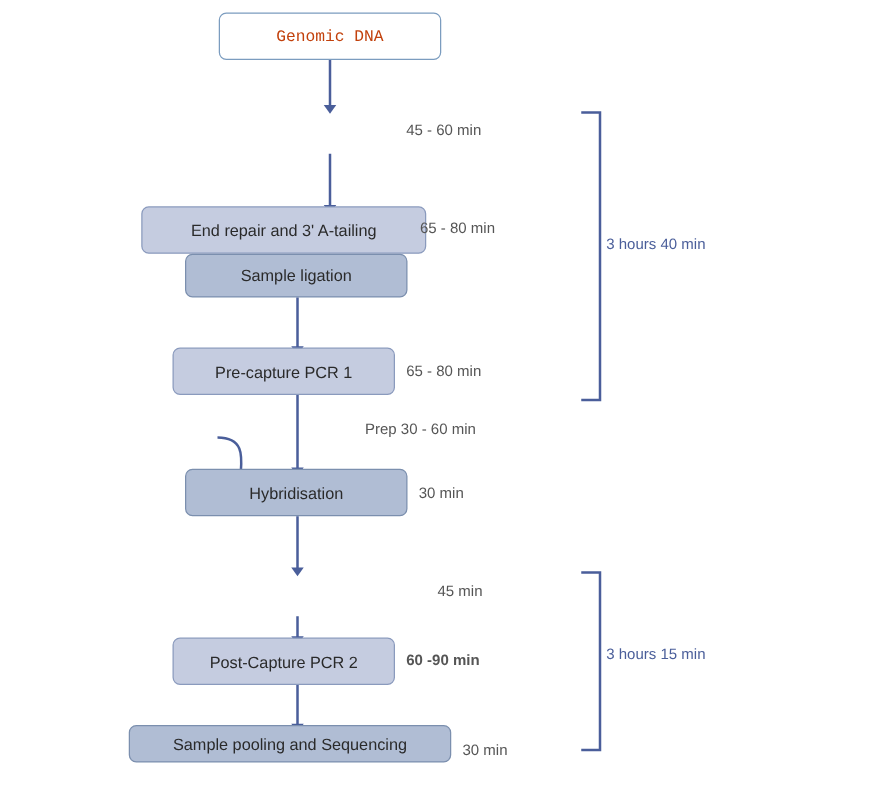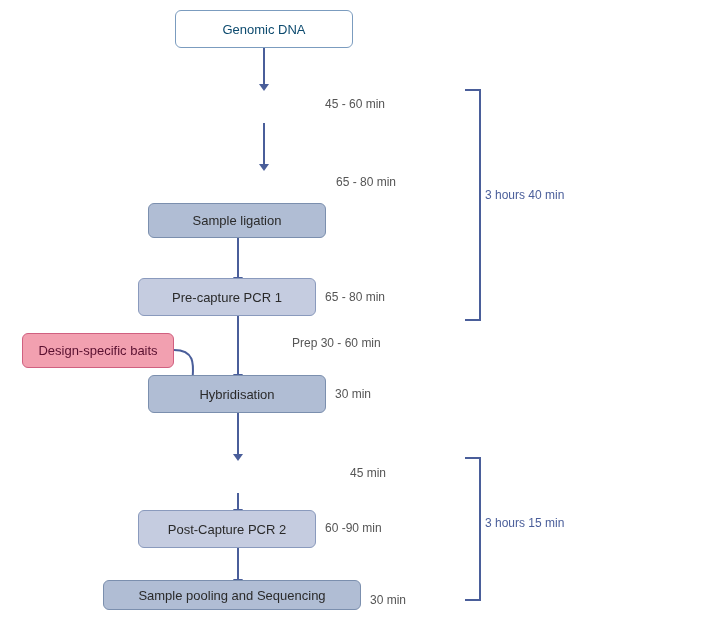--- a/index.html
+++ b/index.html
@@ -28,21 +28,22 @@
       align-items: center;
       justify-content: center;
       text-align: center;
       font-size: 13px;
       font-weight: 500;
     }
 
     .box-top {
       background: #fff;
       border: 1.5px solid #7b9cbf;
-      color: #0c4a6e;
+      color: #c2410c;
+      font-family: Liberation Mono, monospace;
     }
 
     .box-mid {
       background: #b0bdd4;
       border: 1.5px solid #7b8fae;
       color: #2a2a2a;
     }
 
     .box-mid2 {
       background: #c5cce0;
@@ -96,42 +97,42 @@
   </div>
 
   <div class="arrow-down" style="left:263px; top:48px; height:37px;"></div>
 
   <div class="time-label" style="left:325px; top:97px;">
     <span>45 - 60 min</span>
   </div>
 
   <div class="arrow-down" style="left:263px; top:123px; height:42px;"></div>
 
+  <div class="box box-mid2" style="left:113px; top:165px; width:228px; height:38px;">
+    <span>End repair and 3' A-tailing</span>
+  </div>
 
   <div class="box box-mid" style="left:148px; top:203px; width:178px; height:35px;">
     <span>Sample ligation</span>
   </div>
   <div class="time-label" style="left:336px; top:175px;">
     <span>65 - 80 min</span>
   </div>
 
   <div class="arrow-down" style="left:237px; top:238px; height:40px;"></div>
 
   <div class="box box-mid2" style="left:138px; top:278px; width:178px; height:38px;">
     <span>Pre-capture PCR 1</span>
   </div>
   <div class="time-label" style="left:325px; top:290px;">
     <span>65 - 80 min</span>
   </div>
 
   <div class="arrow-down" style="left:237px; top:316px; height:59px;"></div>
 
-  <div class="box box-pink" style="left:22px; top:333px; width:152px; height:35px;">
-    <span>Design-specific baits</span>
-  </div>
 
   <svg style="position:absolute; left:0; top:0; width:705px; height:629px; pointer-events:none;">
 
     <path d="M 174 350 C 210 350 180 394 200 394" stroke="#4a5e9a" stroke-width="2" fill="none" marker-end="url(#arrow)"></path>
     <defs>
       <marker id="arrow" markerWidth="8" markerHeight="8" refX="6" refY="3" orient="auto">
         <path d="M0,0 L0,6 L8,3 z" fill="#4a5e9a"></path>
       </marker>
     </defs>
   </svg>
@@ -151,21 +152,21 @@
 
   <div class="time-label" style="left:350px; top:466px;">
     <span>45 min</span>
   </div>
 
   <div class="arrow-down" style="left:237px; top:493px; height:17px;"></div>
 
   <div class="box box-mid2" style="left:138px; top:510px; width:178px; height:38px;">
     <span>Post-Capture PCR 2</span>
   </div>
-  <div class="time-label" style="left:325px; top:521px;">
+  <div class="time-label" style="left:325px; top:521px;font-weight:bold;">
     <span>60 -90 min</span>
   </div>
 
   <div class="arrow-down" style="left:237px; top:548px; height:32px;"></div>
 
   <div class="box box-mid" style="left:103px; top:580px; width:258px; height:30px;">
     <span>Sample pooling and Sequencing</span>
   </div>
   <div class="time-label" style="left:370px; top:593px;">
     <span>30 min</span>

